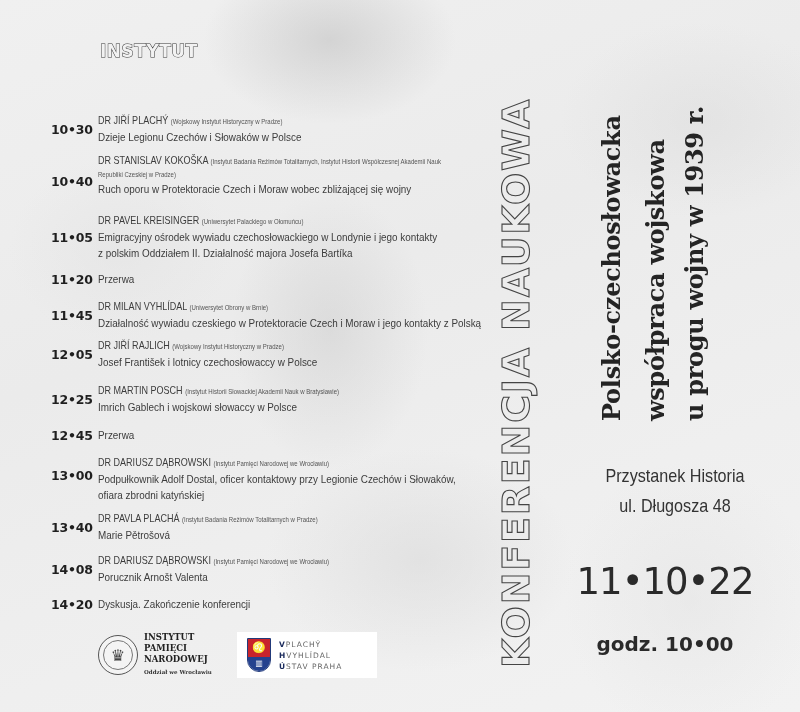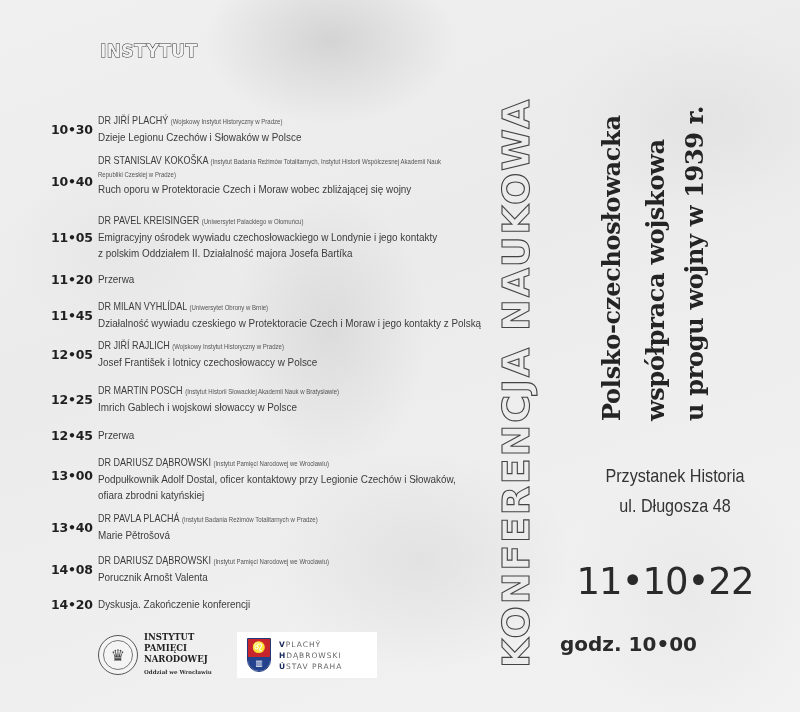--- a/index.html
+++ b/index.html
@@ -48,21 +48,21 @@
   .title-line {
     position:absolute; transform:rotate(-90deg); transform-origin:left top;
     font-family:"DejaVu Serif", serif; font-weight:bold; font-size:24px; color:#242424;
     white-space:nowrap; line-height:28px; letter-spacing:-0.3px;
   }
 
   .venue { position:absolute; left:560px; width:230px; text-align:center; font-size:19px; color:#333;
     transform:scaleX(0.85); transform-origin:center; }
   .date { position:absolute; left:560px; width:210px; text-align:center; top:560px;
     font-family:"DejaVu Sans", sans-serif; font-weight:normal; font-size:37px; color:#2a2a2a; letter-spacing:-1px; }
-  .hour { position:absolute; left:560px; width:210px; text-align:left; top:632px;
+  .hour { position:absolute; left:560px; width:210px; text-align:center; top:632px;
     font-family:"DejaVu Sans", sans-serif; font-weight:bold; font-size:20px; color:#2a2a2a; }
 
   
   .ipn { position:absolute; left:98px; top:632px; display:flex; align-items:center; gap:6px; }
   .ipn-seal { width:40px; height:40px; border-radius:50%; border:1.5px solid #555; box-sizing:border-box;
     display:flex; align-items:center; justify-content:center; background:#f4f4f4; }
   .ipn-seal-inner { width:28px; height:28px; border-radius:50%; border:1px solid #777; display:flex; align-items:center; justify-content:center; font-size:16px; color:#444; }
   .ipn-text { font-family:"DejaVu Serif", serif; font-weight:bold; font-size:8.5px; line-height:11px; color:#222; }
   .ipn-sub { font-size:5.5px; font-weight:bold; margin-top:2px; color:#333; }
 
@@ -190,21 +190,21 @@
     </div>
   </div>
 
   <div class="vhu">
     <div class="vhu-shield">
       <div class="vhu-red">♌</div>
       <div class="vhu-blue">▥</div>
     </div>
     <div class="vhu-text">
       <div><b>V</b><span>PLACHÝ</span></div>
-      <div><b>H</b><span>DĄBROWSKI</span></div>
+      <div><b>H</b><span>VYHLÍDAL</span></div>
       <div><b>Ú</b><span>STAV PRAHA</span></div>
     </div>
   </div>
 
   <div class="konf">KONFERENCJA NAUKOWA</div>
 
   <div class="title-line" style="left:598px; top:421px;">Polsko-czechosłowacka</div>
   <div class="title-line" style="left:642px; top:421px;">współpraca wojskowa</div>
   <div class="title-line" style="left:681px; top:421px;">u progu wojny w 1939 r.</div>
 

